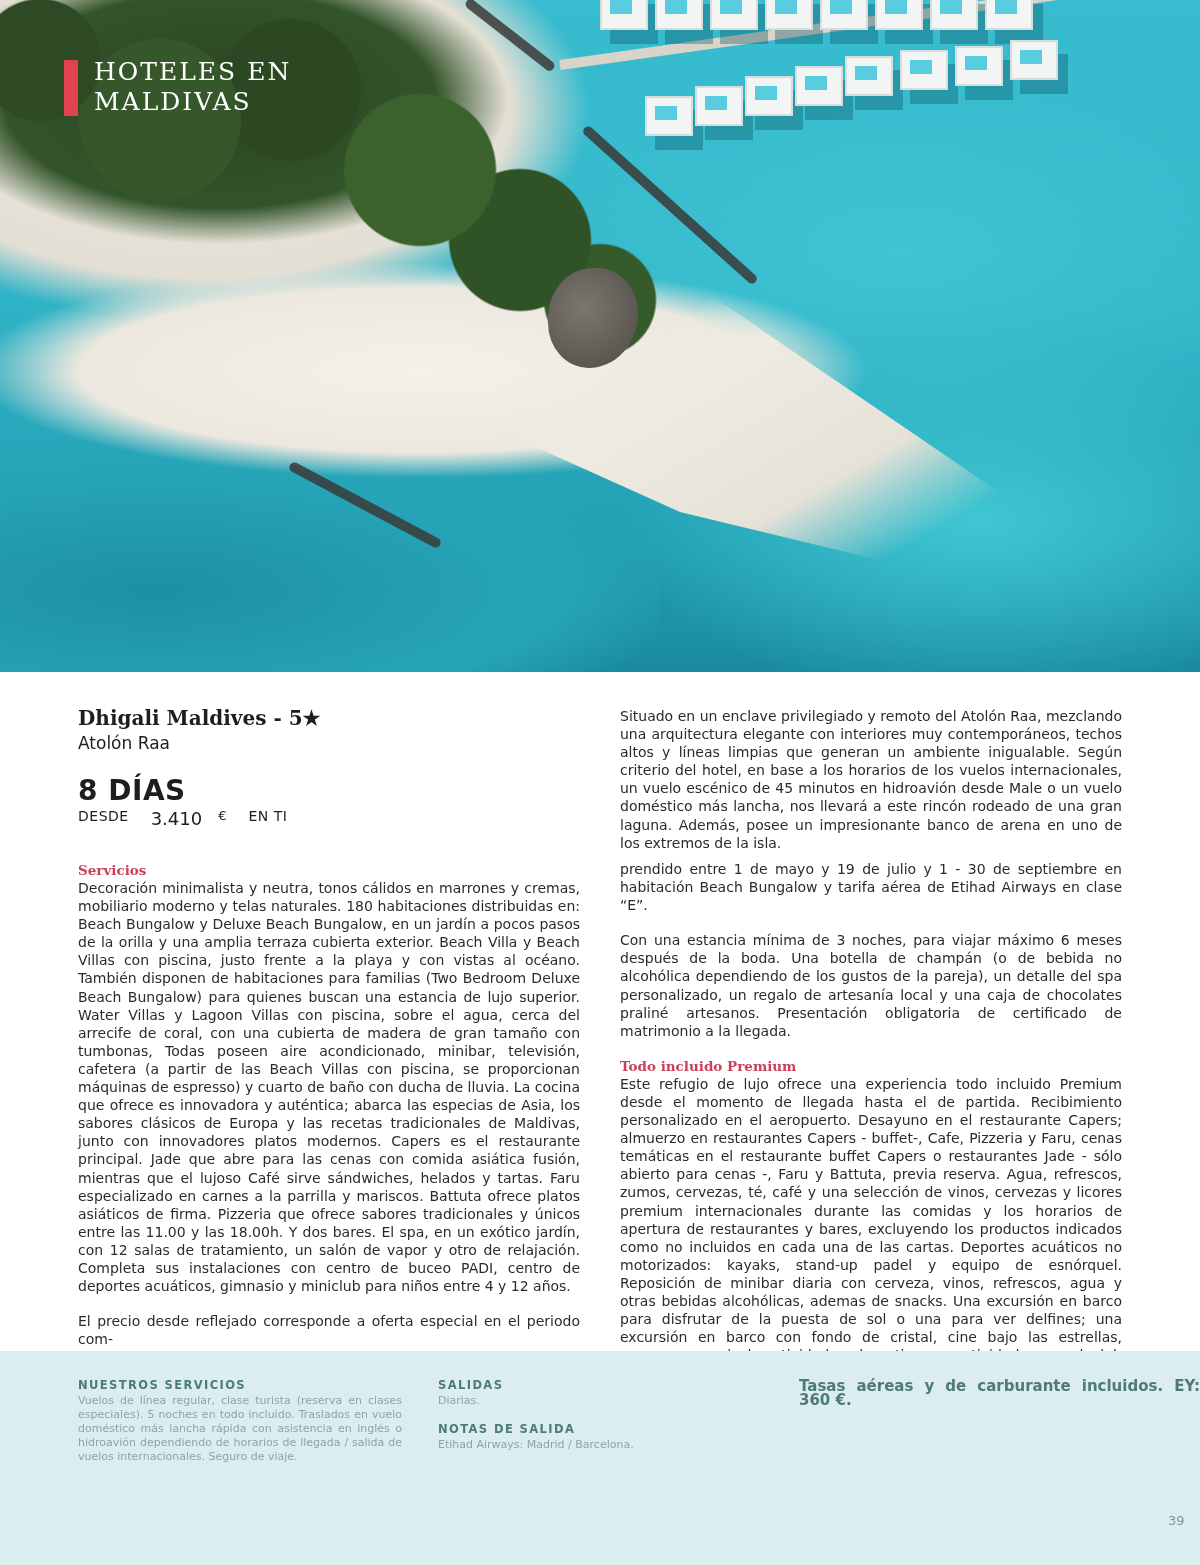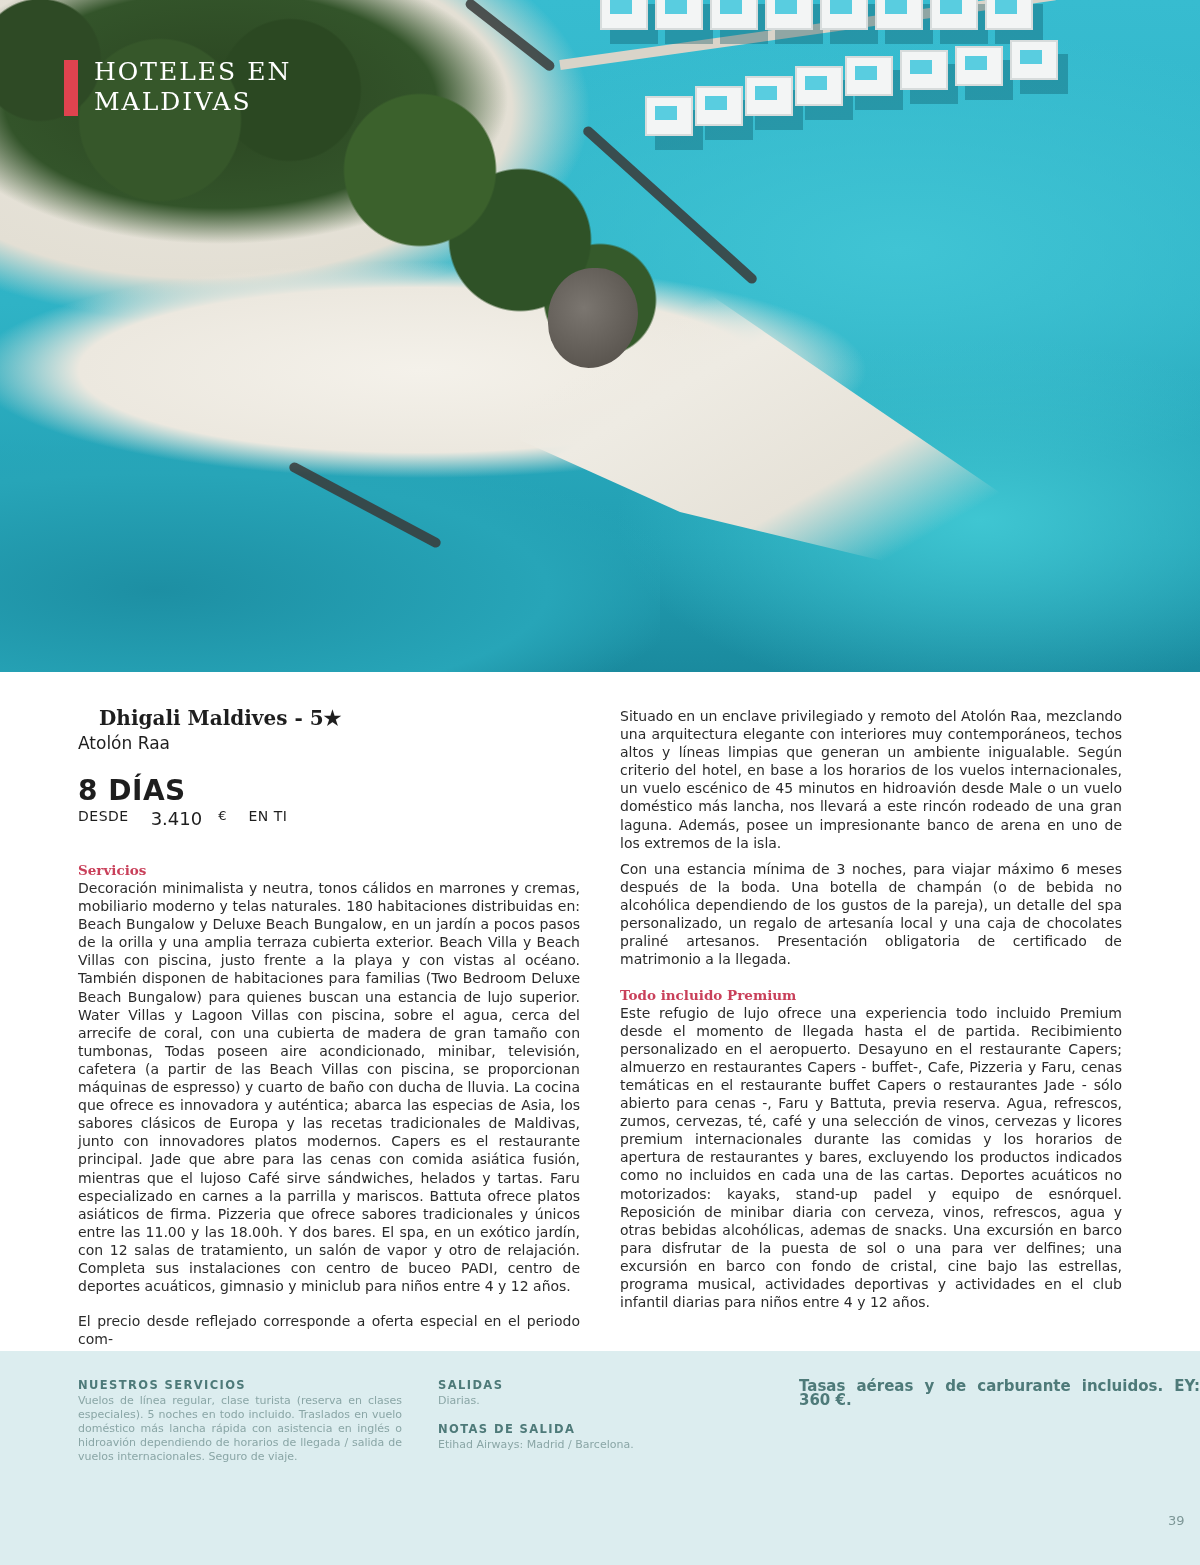--- a/index.html
+++ b/index.html
@@ -70,21 +70,21 @@
   .section-tag .label {
     font-family: "DejaVu Serif", serif; color: #ffffff; font-size: 25px; line-height: 30px;
     letter-spacing: 2px; text-transform: uppercase; margin-top: -3px;
   }
 
   
   .col { position: absolute; width: 502px; font-size: 14px; line-height: 18.1px; color: #2b2b2b; text-align: justify; }
   .col-left { left: 78px; }
   .col-right { left: 620px; }
 
-  .hotel-name { position: absolute; left: 78px; top: 706px; font-family: "DejaVu Serif", serif; font-weight: bold; font-size: 20px; color: #1e1e1e; margin-left: 21px; }
+  .hotel-name { position: absolute; left: 78px; top: 706px; font-family: "DejaVu Serif", serif; font-weight: bold; font-size: 20px; color: #1e1e1e; }
   .hotel-loc { position: absolute; left: 78px; top: 733px; font-size: 17px; color: #1e1e1e; }
   .days { position: absolute; left: 78px; top: 774px; font-size: 28px; font-weight: bold; color: #1e1e1e; letter-spacing: 0.5px; }
   .price-line { position: absolute; left: 78px; top: 808px; color: #1e1e1e; display: flex; align-items: flex-start; gap: 22px; }
   .price-line .small { font-size: 14px; letter-spacing: 0.5px; }
   .price-line .amount { font-size: 18px; }
   .price-line .cur { font-size: 13px; margin-left: -6px; }
 
   .intro { top: 707px; }
   .block-title { font-family: "DejaVu Serif", serif; font-weight: bold; color: #c9405a; font-size: 13.5px; line-height: 18px; }
   .para { margin-bottom: 17px; }
@@ -155,20 +155,21 @@
 
 <div class="col col-right intro">Situado en un enclave privilegiado y remoto del Atolón Raa, mezclando una arquitectura elegante con interiores muy contemporáneos, techos altos y líneas limpias que generan un ambiente inigualable. Según criterio del hotel, en base a los horarios de los vuelos internacionales, un vuelo escénico de 45 minutos en hidroavión desde Male o un vuelo doméstico más lancha, nos llevará a este rincón rodeado de una gran laguna. Además, posee un impresionante banco de arena en uno de los extremos de la isla.</div>
 
 <div class="col col-left" style="top:861px;">
   <div class="block-title">Servicios</div>
   <div class="para">Decoración minimalista y neutra, tonos cálidos en marrones y cremas, mobiliario moderno y telas naturales. 180 habitaciones distribuidas en: Beach Bungalow y Deluxe Beach Bungalow, en un jardín a pocos pasos de la orilla y una amplia terraza cubierta exterior. Beach Villa y Beach Villas con piscina, justo frente a la playa y con vistas al océano. También disponen de habitaciones para familias (Two Bedroom Deluxe Beach Bungalow) para quienes buscan una estancia de lujo superior. Water Villas y Lagoon Villas con piscina, sobre el agua, cerca del arrecife de coral, con una cubierta de madera de gran tamaño con tumbonas, Todas poseen aire acondicionado, minibar, televisión, cafetera (a partir de las Beach Villas con piscina, se proporcionan máquinas de espresso) y cuarto de baño con ducha de lluvia. La cocina que ofrece es innovadora y auténtica; abarca las especias de Asia, los sabores clásicos de Europa y las recetas tradicionales de Maldivas, junto con innovadores platos modernos. Capers es el restaurante principal. Jade que abre para las cenas con comida asiática fusión, mientras que el lujoso Café sirve sándwiches, helados y tartas. Faru especializado en carnes a la parrilla y mariscos. Battuta ofrece platos asiáticos de firma. Pizzeria que ofrece sabores tradicionales y únicos entre las 11.00 y las 18.00h. Y dos bares. El spa, en un exótico jardín, con 12 salas de tratamiento, un salón de vapor y otro de relajación. Completa sus instalaciones con centro de buceo PADI, centro de deportes acuáticos, gimnasio y miniclub para niños entre 4 y 12 años.</div>
   <div style="text-align:justify;text-align-last:justify;">El precio desde reflejado corresponde a oferta especial en el periodo com-</div>
 </div>
 
 <div class="col col-right" style="top:860px;">
+  <div class="para">prendido entre 1 de mayo y 19 de julio y 1 - 30 de septiembre en habitación Beach Bungalow y tarifa aérea de Etihad Airways en clase “E”.</div>
   <div class="para">Con una estancia mínima de 3 noches, para viajar máximo 6 meses después de la boda. Una botella de champán (o de bebida no alcohólica dependiendo de los gustos de la pareja), un detalle del spa personalizado, un regalo de artesanía local y una caja de chocolates praliné artesanos. Presentación obligatoria de certificado de matrimonio a la llegada.</div>
   <div class="block-title">Todo incluido Premium</div>
   <div>Este refugio de lujo ofrece una experiencia todo incluido Premium desde el momento de llegada hasta el de partida. Recibimiento personalizado en el aeropuerto. Desayuno en el restaurante Capers; almuerzo en restaurantes Capers - buffet-, Cafe, Pizzeria y Faru, cenas temáticas en el restaurante buffet Capers o restaurantes Jade - sólo abierto para cenas -, Faru y Battuta, previa reserva. Agua, refrescos, zumos, cervezas, té, café y una selección de vinos, cervezas y licores premium internacionales durante las comidas y los horarios de apertura de restaurantes y bares, excluyendo los productos indicados como no incluidos en cada una de las cartas. Deportes acuáticos no motorizados: kayaks, stand-up padel y equipo de esnórquel. Reposición de minibar diaria con cerveza, vinos, refrescos, agua y otras bebidas alcohólicas, ademas de snacks. Una excursión en barco para disfrutar de la puesta de sol o una para ver delfines; una excursión en barco con fondo de cristal, cine bajo las estrellas, programa musical, actividades deportivas y actividades en el club infantil diarias para niños entre 4 y 12 años.</div>
 </div>
 
 <div class="footer"></div>
 
 <div class="f-block f-services">
   <div class="f-title">NUESTROS SERVICIOS</div>
   <div>Vuelos de línea regular, clase turista (reserva en clases especiales). 5 noches en todo incluido. Traslados en vuelo doméstico más lancha rápida con asistencia en inglés o hidroavión dependiendo de horarios de llegada / salida de vuelos internacionales. Seguro de viaje.</div>

